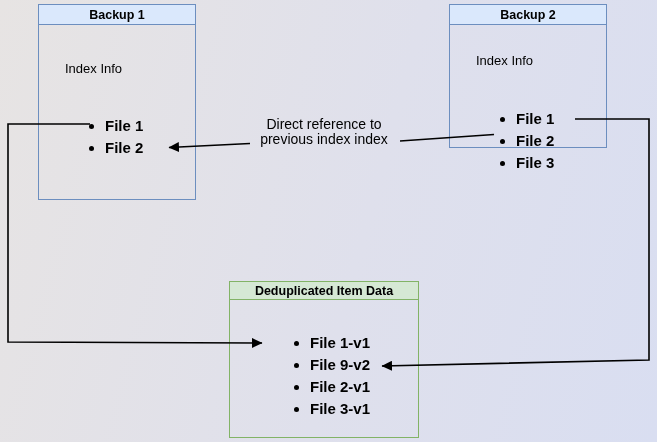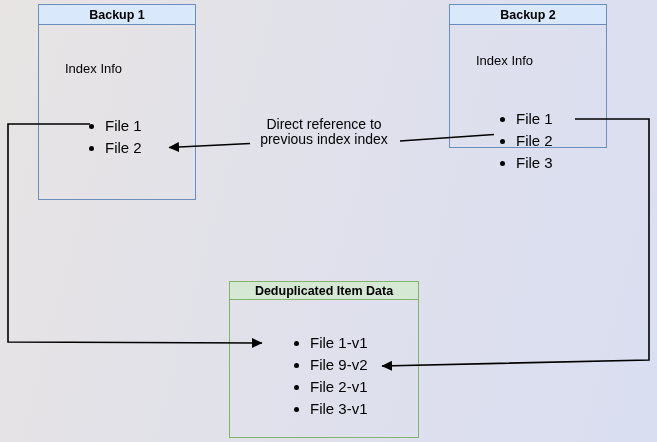--- a/index.html
+++ b/index.html
@@ -18,21 +18,21 @@
   .box-header {
     box-sizing: border-box; width: 100%;
     font-weight: bold; font-size: 12.5px; text-align: center;
     display: flex; align-items: center; justify-content: center;
   }
   .box.blue  .box-header { height: 20px; background: var(--blue-fill, #dae8fc);  border-bottom: 1.5px solid var(--blue-border, #6c8ebf); }
   .box.green .box-header { height: 18px; background: var(--green-fill, #d5e8d4); border-bottom: 1.5px solid var(--green-border, #82b366); }
   .box-subtitle { position: absolute; font-size: 13px; white-space: nowrap; }
   ul.file-list {
     position: absolute; margin: 0; padding-left: 20px;
-    list-style: disc outside; font-size: 15px; line-height: 22px; white-space: nowrap;
+    list-style: disc outside; font-size: 15px; line-height: 22px; white-space: nowrap; font-weight: bold;
   }
   .edge-label {
     position: absolute; left: 240px; top: 117px; width: 168px;
     font-size: 14px; line-height: 15px; text-align: center; white-space: nowrap;
   }
   svg.edges { position: absolute; left: 0; top: 0; pointer-events: none; }
   .edge { stroke: var(--line, #000); stroke-width: 1.6; fill: none; }
   .arrow-head { fill: var(--line, #000); }
 </style>
 </head>

